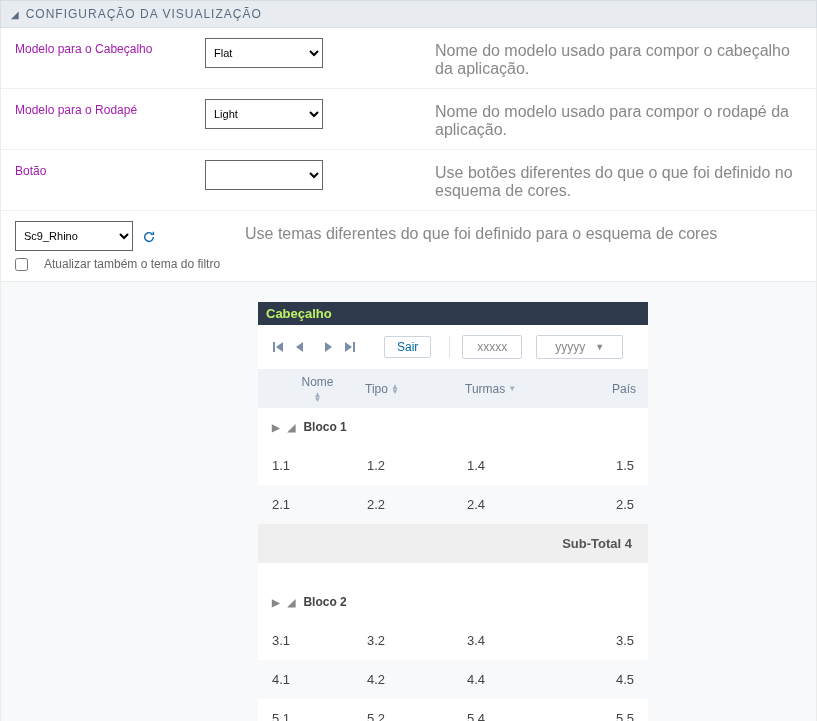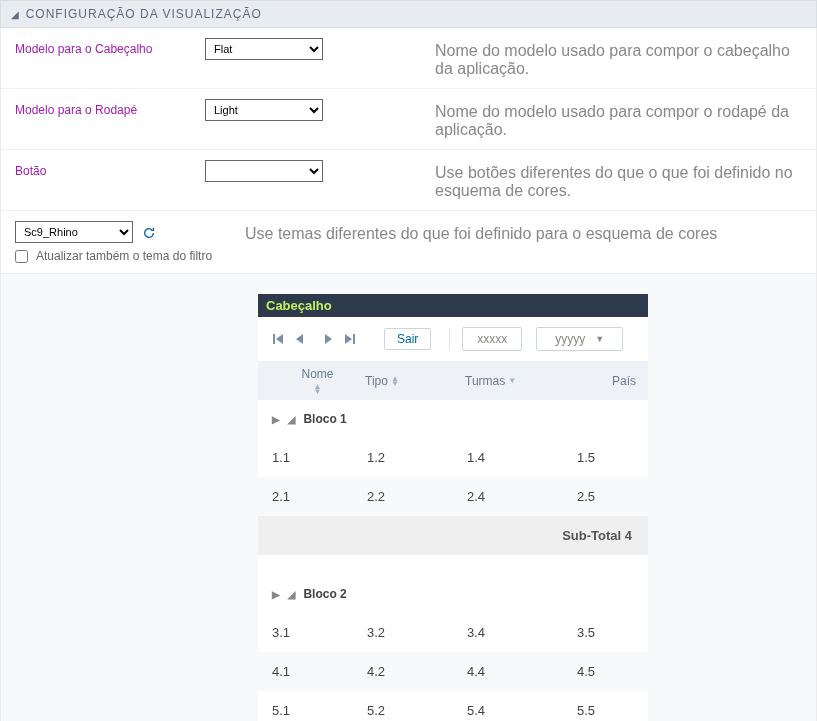--- a/index.html
+++ b/index.html
@@ -10,43 +10,43 @@
   .section-head .tri { font-size: 10px; color: #5b6d80; }
   
   
   .form { border: 1px solid #ececec; border-top: none; }
   .row { display: flex; align-items: flex-start; padding: 10px 14px; border-bottom: 1px solid #f0f0f0; }
   .row:last-child { border-bottom: none; }
   .lbl { width: 190px; color: #a21caf; font-size: 12px; padding-top: 4px; }
   .ctrl { width: 230px; }
   .desc { flex: 1; color: #888; font-size: 16px; padding-top: 4px; }
   
-  select { width: 118px; height: 22px; border: 1px solid #666; font-size: 11px; padding: 1px 4px; background: #fff; }
+  select { width: 118px; height: 30px; border: 1px solid #666; font-size: 11px; padding: 1px 4px; background: #fff; }
   
   .refresh { display: inline-block; width: 14px; height: 14px; vertical-align: middle; margin-left: 6px; color: #1769aa; cursor: pointer; }
-  .checkbox-line { margin-top: 6px; font-size: 12px; color: #666; display: flex; align-items: center; gap: 8px; }
+  .checkbox-line { margin-top: 6px; font-size: 12px; color: #666; display: flex; align-items: center; gap: 16px; }
   input[type=checkbox] { width: 13px; height: 13px; }
   
   
   .preview-wrap { background: #f8f9fb; padding: 20px 0 2px 257px; border: 1px solid #ececec; border-top:none; }
   .preview { width: 390px; background: #fff; }
   
   .cab { background: #2e3a4b; color: #bef264; padding: 4px 8px; font-weight: bold; font-size: 13px; }
   
   .toolbar { display: flex; align-items: center; padding: 10px 12px; gap: 6px; }
   .navbtn { width: 16px; height: 16px; display: inline-flex; align-items: center; justify-content: center; color: #7b8fab; cursor: pointer; }
   .btn-sair { border: 1px solid #ccd4de; background: #fff; padding: 3px 12px; color: #0369a1; font-size: 12px; border-radius: 2px; margin: 0 6px 0 20px; cursor: pointer; }
   .vsep { width: 1px; height: 22px; background: #e1e5ea; margin: 0 6px; }
   .tbox { border: 1px solid #ccd4de; padding: 4px 14px; color: #888; font-size: 12px; border-radius: 2px; }
   .tdd { border: 1px solid #ccd4de; padding: 4px 18px; color: #888; font-size: 12px; border-radius: 2px; display: inline-flex; align-items: center; gap: 10px; }
   .tdd .caret { font-size: 9px; color: #888; }
   
   .colhead { display: flex; background: #eef2f6; padding: 6px 12px; color: #6a7b90; font-size: 12px; }
   .colhead > div { display: flex; align-items: center; gap: 3px; }
-  .c1 { width: 95px; flex-direction: column; } .c2 { width: 100px; } .c3 { width: 110px; } .c4 { flex:1; text-align: left; justify-content: flex-end; }
+  .c1 { width: 95px; flex-direction: column; } .c2 { width: 100px; } .c3 { width: 110px; } .c4 { flex:1; text-align: right; justify-content: flex-end; }
   .sort { display: inline-flex; flex-direction: column; line-height: 5px; font-size: 8px; color: #9fb0c5; }
   .sortdn { font-size: 8px; color: #9fb0c5; }
   
   .block-head { padding: 12px 14px; background: #fff; font-weight: bold; color: #444; display: flex; align-items: center; gap: 8px; }
   .block-head .tri1 { color: #888; font-size: 10px; }
   .block-head .tri2 { color: #888; font-size: 10px; }
   
   .datarow { display: flex; padding: 12px 14px; color: #444; font-size: 13px; }
   .datarow.alt { background: #f8f9fb; }
   .datarow .c4 { color: #444; }

